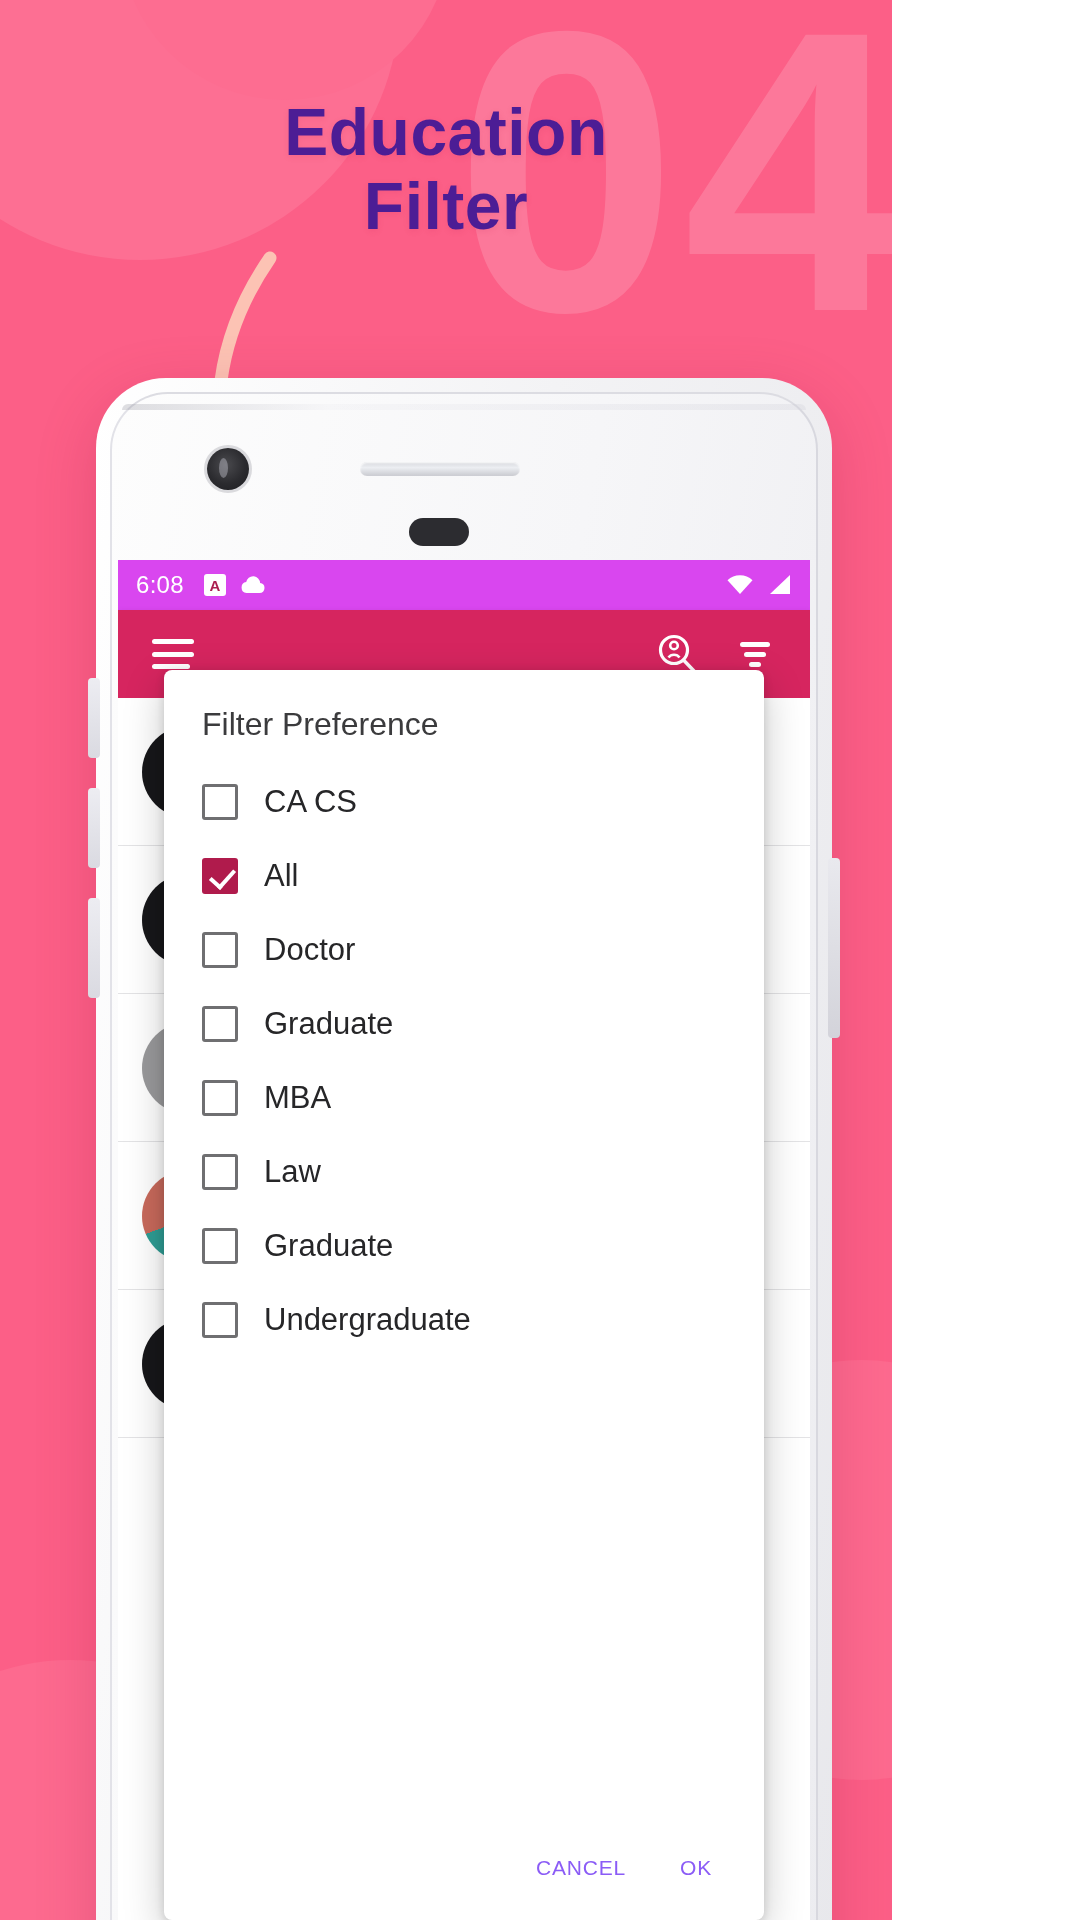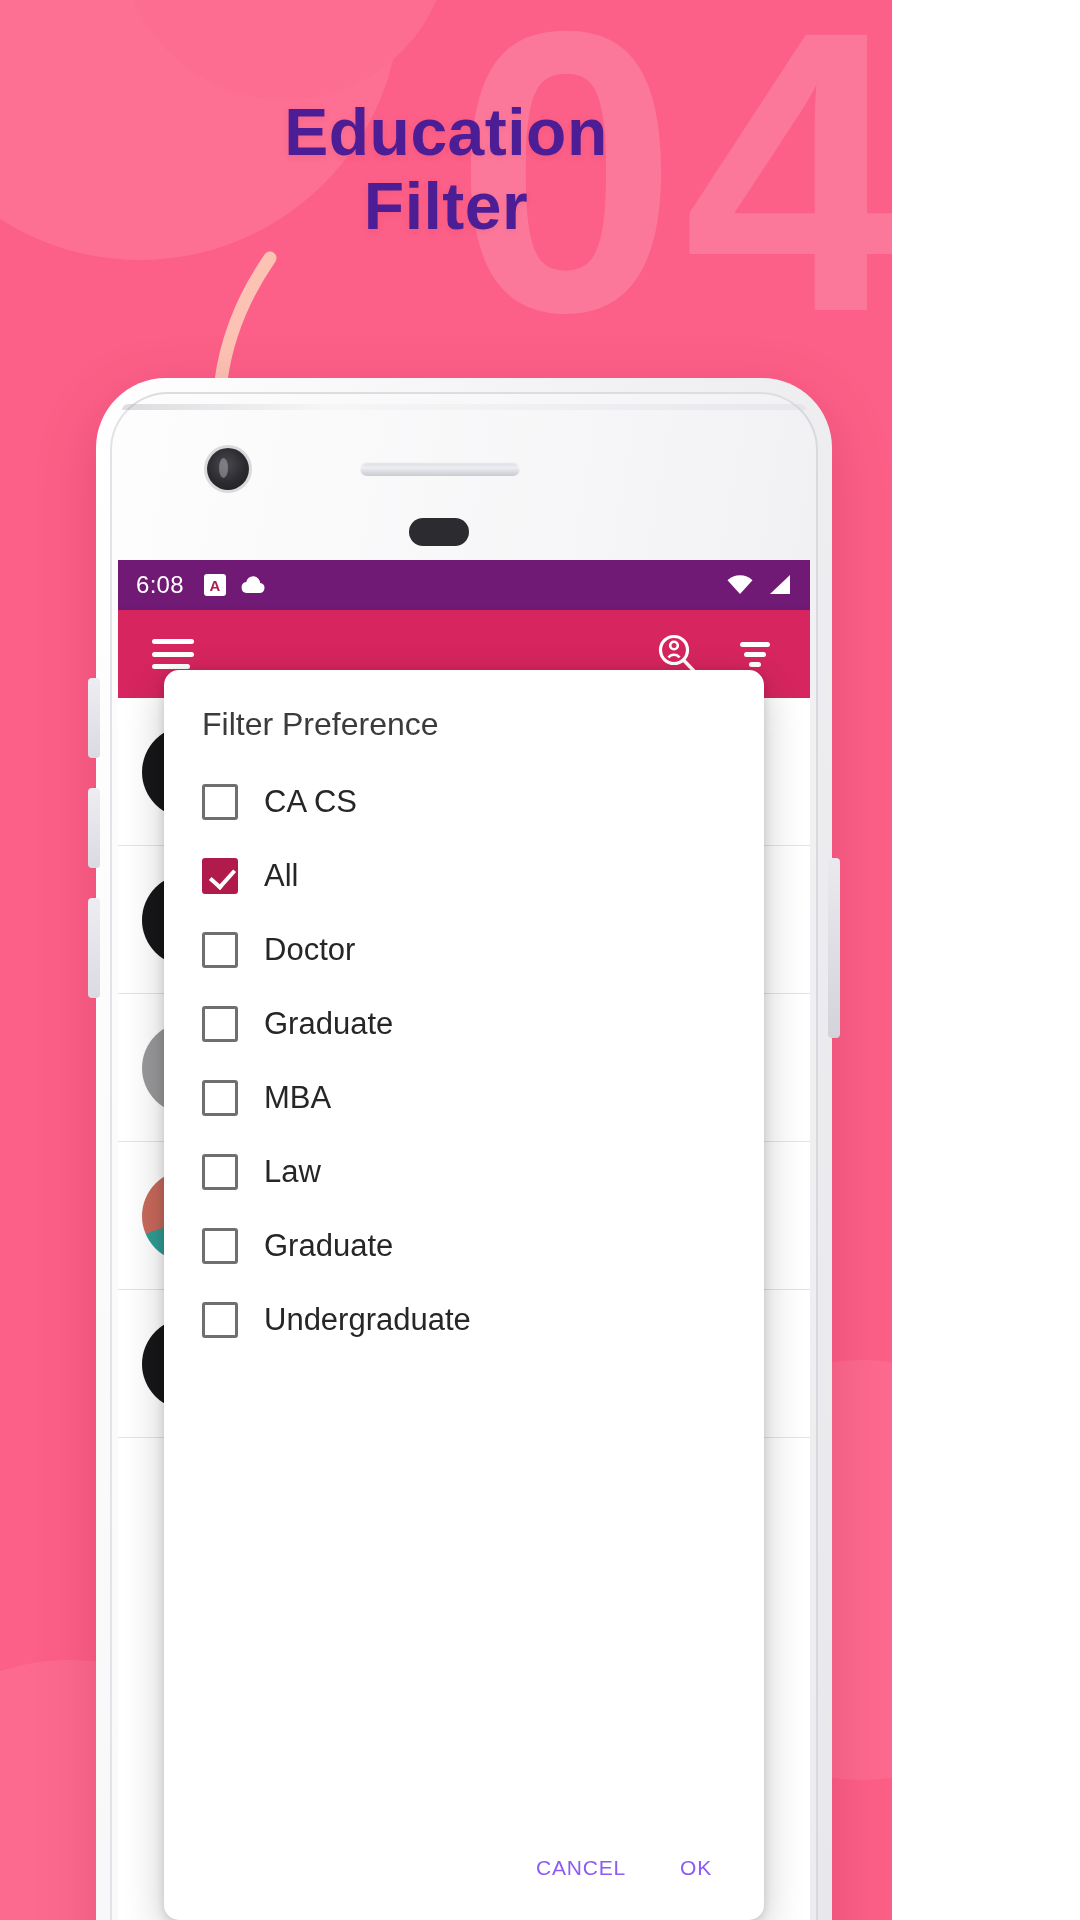--- a/index.html
+++ b/index.html
@@ -125,21 +125,21 @@
   
   .screen-shell {
     position: absolute; left: 118px; top: 560px;
     width: 692px; height: 1360px;
     overflow: hidden;
     background: #fff;
   }
 
   .statusbar {
     position: absolute; left: 0; top: 0; width: 692px; height: 50px;
-    background: #701a75;
+    background: #d946ef;
     display: flex; align-items: center;
     padding: 0 18px;
     color: #ffffff;
   }
   .sb-time { font-size: 24px; font-weight: 400; letter-spacing: 0.3px; }
   .sb-left-icons { display: flex; align-items: center; gap: 14px; margin-left: 20px; }
   .sb-badge {
     width: 22px; height: 22px; background: #fff; color: #ab1f4f;
     border-radius: 3px; font-size: 15px; font-weight: 700;
     display: flex; align-items: center; justify-content: center;
@@ -175,21 +175,21 @@
   .bg-avatar.dark { background: #17171a; }
   .bg-avatar.photo { background: linear-gradient(160deg,#c96a5c 0%, #c96a5c 52%, #2f9e95 52%, #2f9e95 100%); }
 
   
   .dialog {
     position: absolute;
     left: 46px; top: 110px;
     width: 600px; height: 1250px;
     background: #ffffff;
     box-shadow: 0 14px 40px rgba(0,0,0,0.22), 0 2px 10px rgba(0,0,0,0.14);
-    border-radius: 15px;
+    border-radius: 8px;
     display: flex; flex-direction: column;
   }
   .dialog-title {
     padding: 36px 38px 22px 38px;
     font-size: 32px;
     color: #3b3b3d;
     font-weight: 400;
   }
   .opt-list { flex: 1; overflow: hidden; }
   .opt-row {

